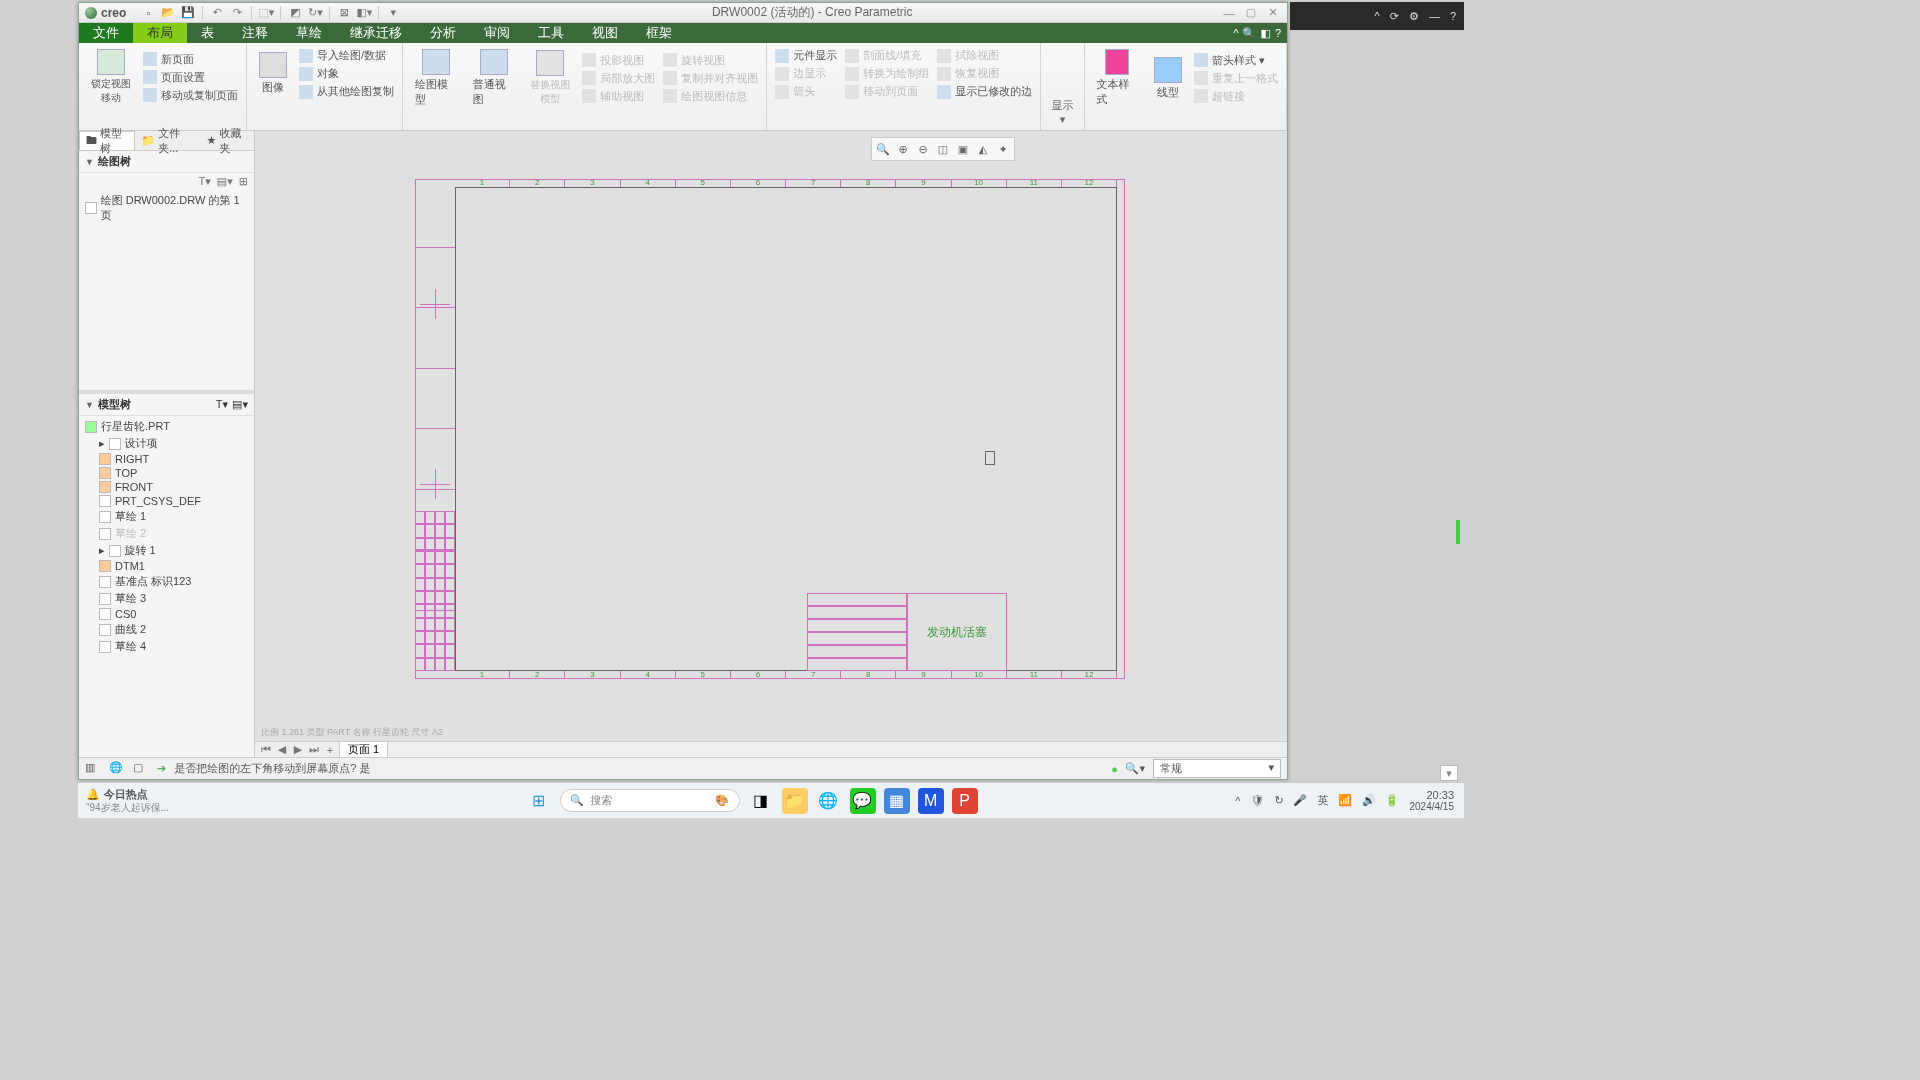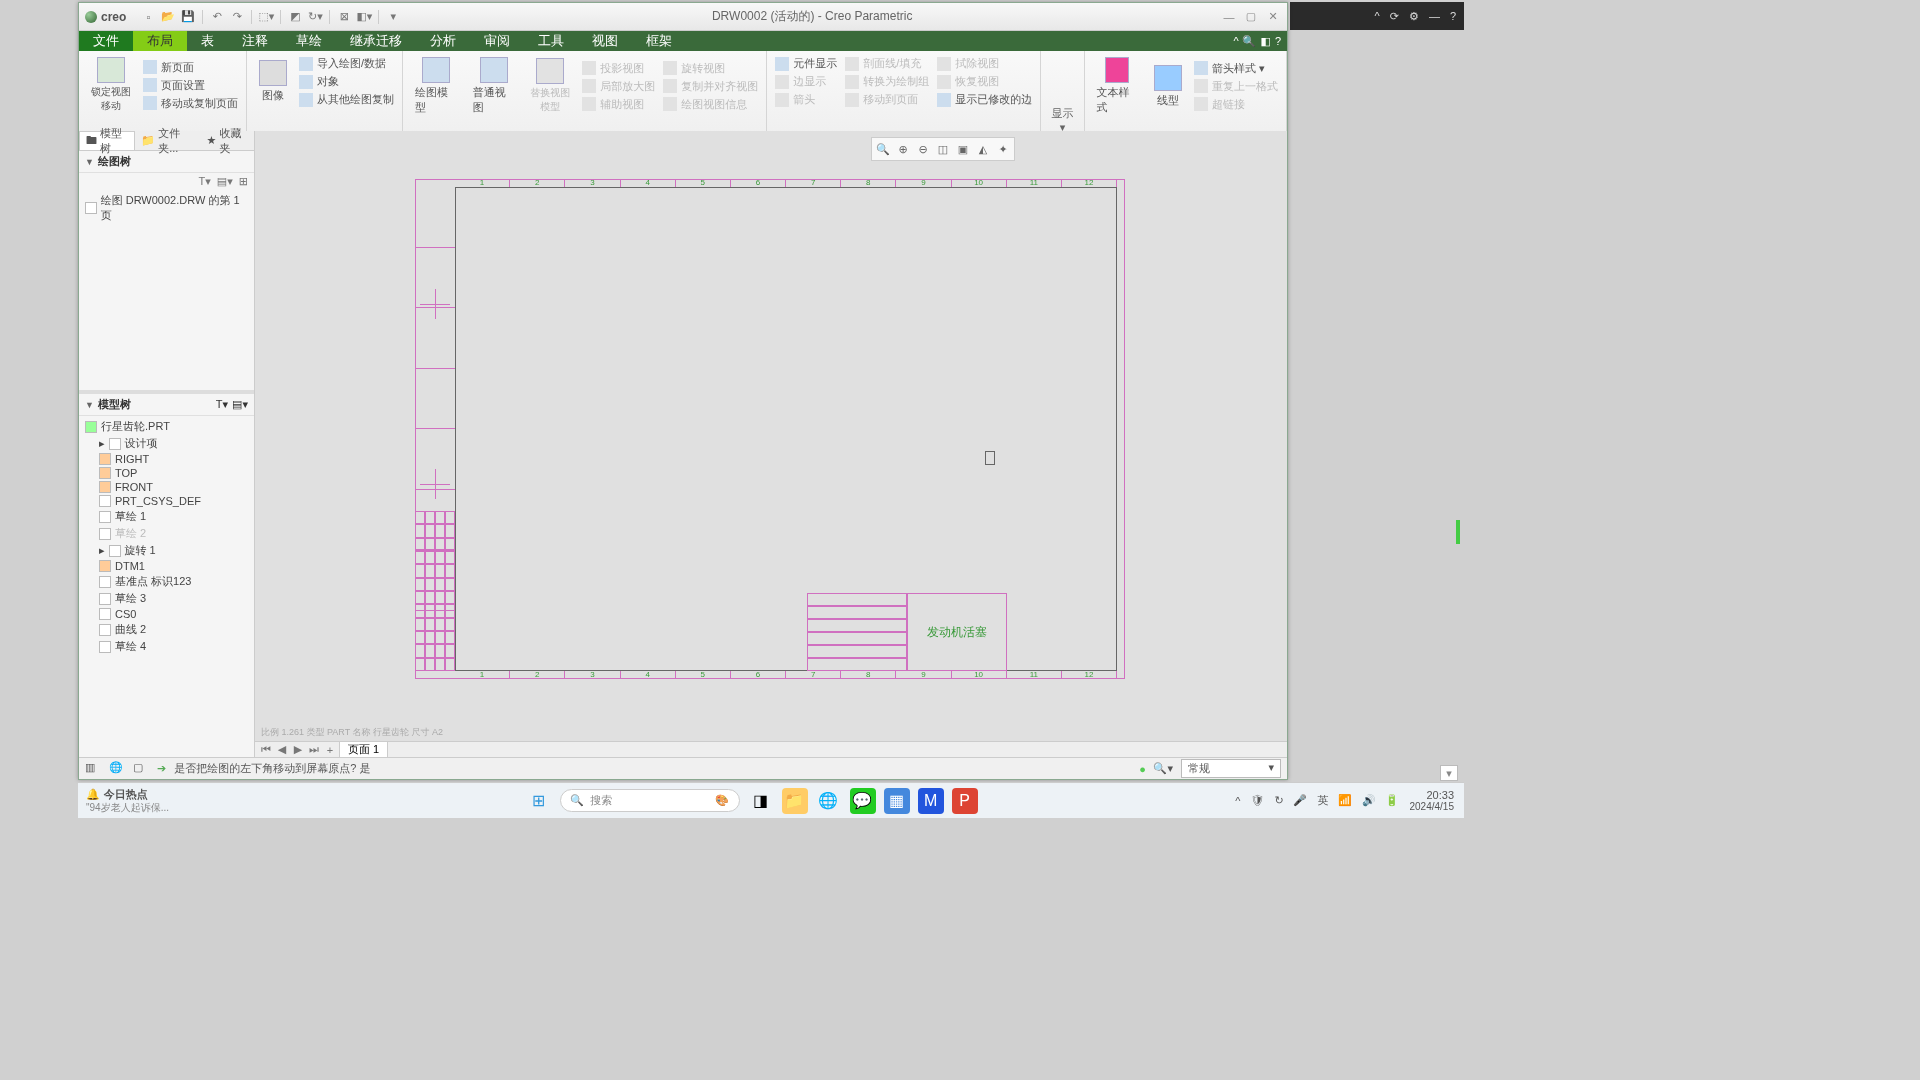--- a/index.html
+++ b/index.html
@@ -5,21 +5,21 @@
 * { margin: 0; padding: 0; box-sizing: border-box; font-family: "Microsoft YaHei", "Segoe UI", sans-serif; font-size: 11px; }
 body { background: #e8e8e8; width: 1920px; height: 1080px; overflow: hidden; position: relative; }
 
 
 .desktop { position: absolute; inset: 0; background: #d0d0d0; }
 
 
 .creo-window { position: absolute; left: 78px; top: 2px; width: 1210px; height: 778px; background: #f5f5f5; border: 1px solid #8aa890; box-shadow: 0 0 4px rgba(0,0,0,0.3); }
 
 
-.titlebar { height: 28px; background: linear-gradient(#f8f8f8,#e8e8e8); display: flex; align-items: center; border-bottom: 1px solid #ccc; }
+.titlebar { height: 20px; background: linear-gradient(#f8f8f8,#e8e8e8); display: flex; align-items: center; border-bottom: 1px solid #ccc; }
 .titlebar .logo { display: flex; align-items: center; gap: 4px; padding: 0 6px; }
 .titlebar .logo-dot { width: 12px; height: 12px; background: radial-gradient(circle at 30% 30%, #9c9, #363); border-radius: 50%; }
 .titlebar .logo-text { font-weight: bold; color: #555; font-size: 12px; }
 .qat { display: flex; align-items: center; gap: 4px; padding: 0 8px; }
 .qat .qbtn { width: 16px; height: 16px; display: flex; align-items: center; justify-content: center; color: #777; cursor: pointer; }
 .qat .sep { width: 1px; height: 14px; background: #ccc; margin: 0 2px; }
 .titlebar .title { flex: 1; text-align: center; color: #666; font-size: 12px; }
 .titlebar .winbtns { display: flex; gap: 6px; padding: 0 6px; }
 .titlebar .winbtns span { width: 16px; height: 16px; display: flex; align-items: center; justify-content: center; color: #888; cursor: pointer; }
 
@@ -86,21 +86,21 @@
 
 
 .sheet-tabs { position:absolute; left:176px; right:0; bottom:22px; height:16px; background:#eee; display:flex; align-items:center; padding:0 4px; gap:2px; border-top:1px solid #ccc;}
 .sheet-tabs .stbtn { width:14px; height:12px; display:flex; align-items:center; justify-content:center; color:#777; cursor:pointer;}
 .sheet-tabs .stlabel { padding: 0 8px; background:#fff; border:1px solid #ccc; }
 
 
 .statusbar { position:absolute; left:0; right:0; bottom:0; height:22px; background:#f0f0f0; border-top:1px solid #ccc; display:flex; align-items:center; padding:0 6px; gap:8px; color:#555;}
 .statusbar .sicon { width:16px; height:16px; }
 .statusbar .spacer { flex:1; }
-.status-combo { border:1px solid #bbb; background:#fff; padding:1px 6px; width:100px; display:flex; justify-content:space-between;}
+.status-combo { border:1px solid #bbb; background:#fff; padding:1px 6px; width:128px; display:flex; justify-content:space-between;}
 .bg-window-titlebar { position:absolute; left:1290px; right:456px; top:2px; height:28px; background:#2a2a2a; display:flex; justify-content:flex-end; align-items:center; gap:10px; padding:0 8px; color:#ddd;}
 
 
 .right-combo { position:absolute; right: 462px; top: 765px; border:1px solid #bbb; background:#fff; width: 18px; height: 16px; display:flex; align-items:center; justify-content:center; color:#888;}
 
 
 .taskbar { position: absolute; left: 78px; right: 456px; bottom: 262px; height: 36px; background: rgba(240,245,250,0.9); border-top: 1px solid #ccc; display:flex; align-items:center; }
 .taskbar .news { width: 200px; padding: 2px 8px; color:#555; font-size:11px; line-height:13px;}
 .taskbar .center { flex:1; display:flex; justify-content:center; align-items:center; gap:8px; }
 .taskbar .search { display:flex; align-items:center; gap:6px; background:#fff; border:1px solid #ccc; border-radius:16px; padding:3px 10px; width:180px; color:#888;}

